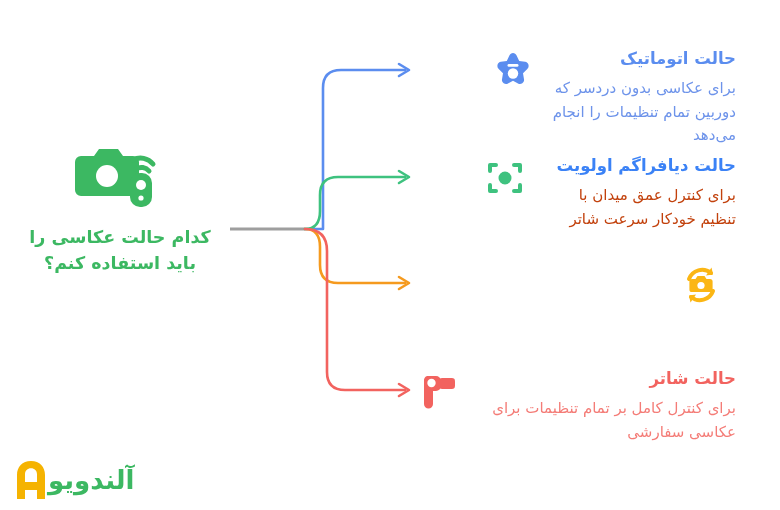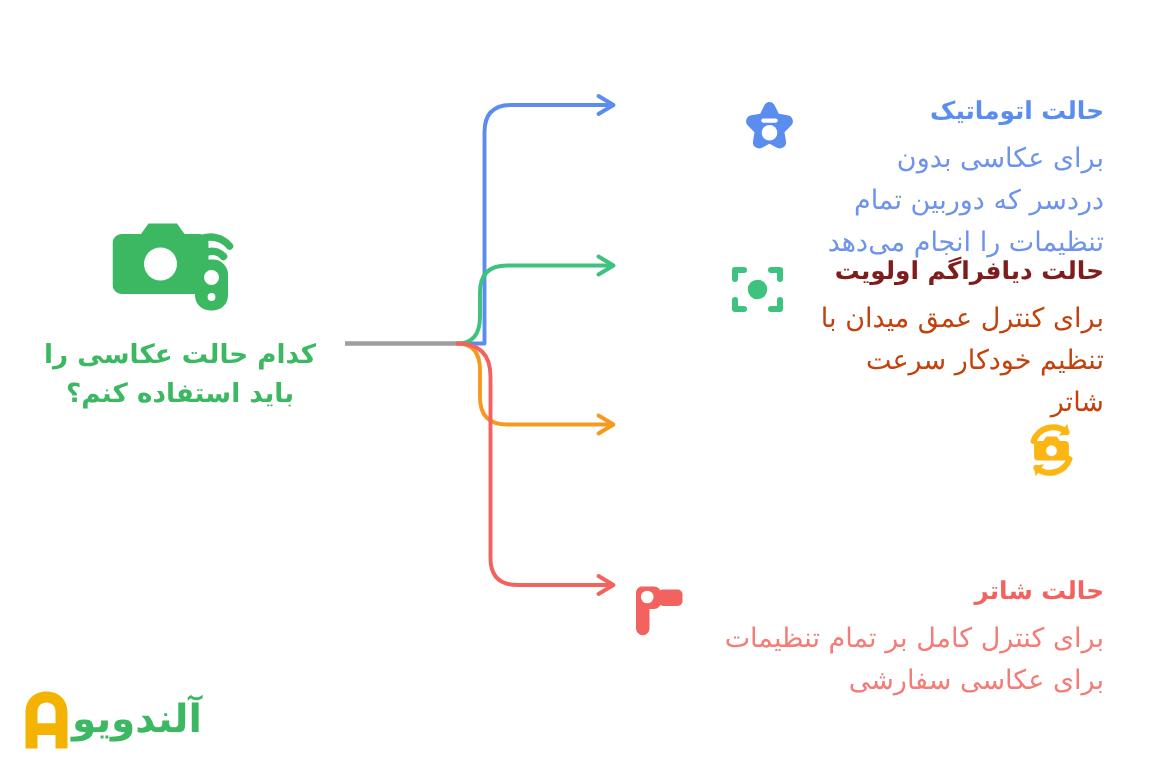--- a/index.html
+++ b/index.html
@@ -51,55 +51,54 @@
     pointer-events: none;
   }
 
   
   .branch {
     position: absolute;
     display: flex;
     flex-direction: row-reverse;
     align-items: flex-start;
     direction: rtl;
-    margin-top: 15px;
   }
   .branch-icon {
     width: 42px;
     height: 42px;
     flex: 0 0 42px;
     margin-right: 14px;
     margin-top: 2px;
   }
   .branch-text {
     text-align: right;
     direction: rtl;
   }
   .branch-heading {
     font-size: 16.5px;
     font-weight: bold;
     line-height: 1.35;
     margin: 0 0 7px 0;
     white-space: nowrap;
   }
   .branch-body {
-    font-size: 18px;
+    font-size: 15px;
     font-weight: normal;
     line-height: 1.55;
     margin: 0;
   }
 
   #branch-auto      { top: 48px;  right: 44px; }
   #branch-aperture  { top: 155px; right: 44px; }
   #branch-shutter   { top: 262px; right: 44px; }
   #branch-manual    { top: 368px; right: 44px; }
 
   #branch-auto     .branch-heading { color: #5b8def; }
   #branch-auto     .branch-body    { color: #6d93ea; }
-  #branch-aperture .branch-heading { color: #7f1d1d; }
+  #branch-aperture .branch-heading { color: #3b82f6; }
   #branch-aperture .branch-body    { color: #c2410c; }
   #branch-shutter  .branch-heading { color: #fbb614; }
   #branch-shutter  .branch-body    { color: #fcc02e; }
   #branch-manual   .branch-heading { color: #f2635f; }
   #branch-manual   .branch-body    { color: #f47c77; }
 
   
   #logo {
     position: absolute;
     left: 14px;

